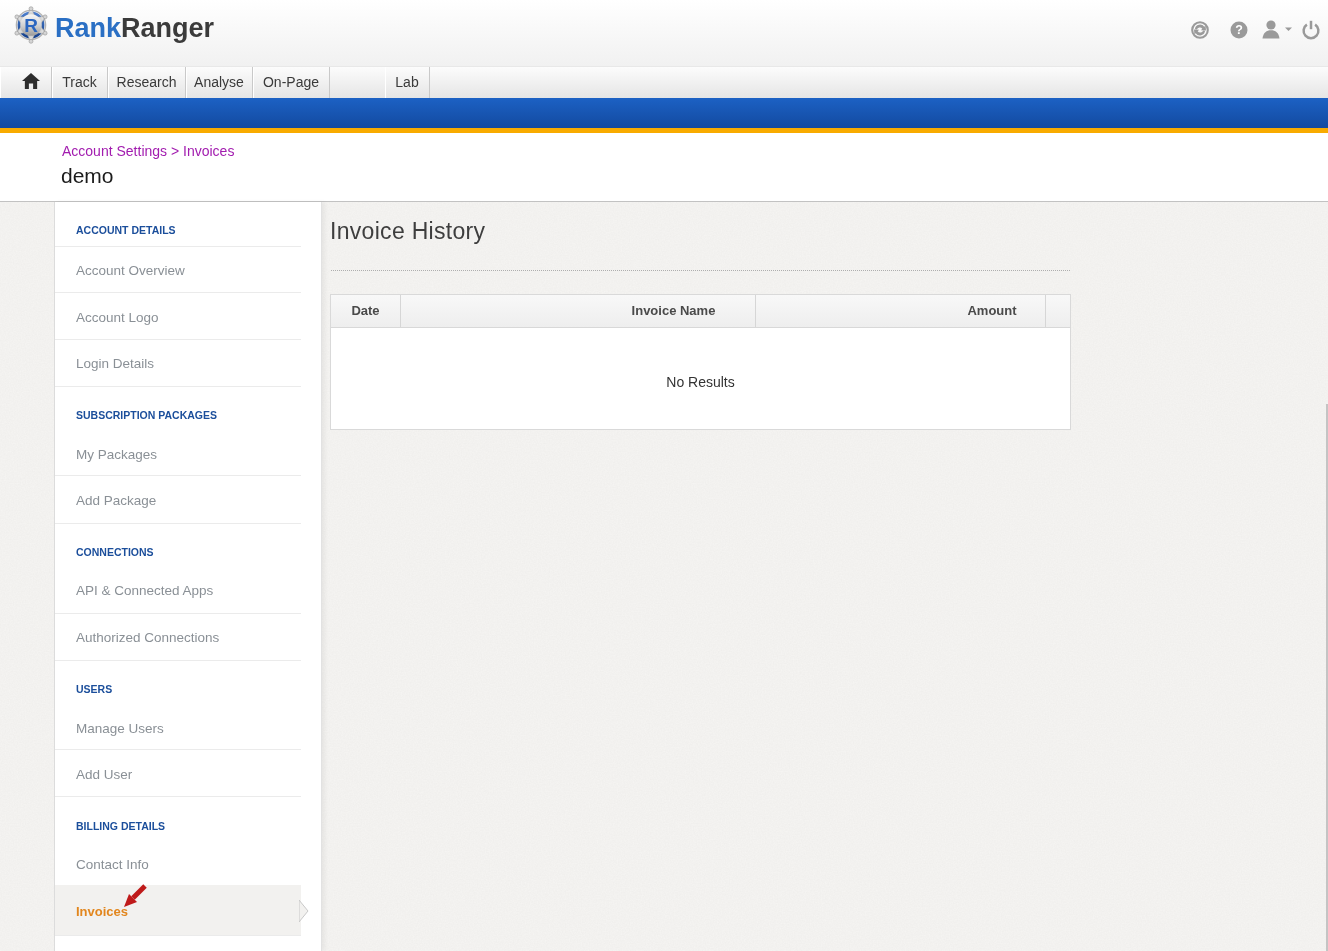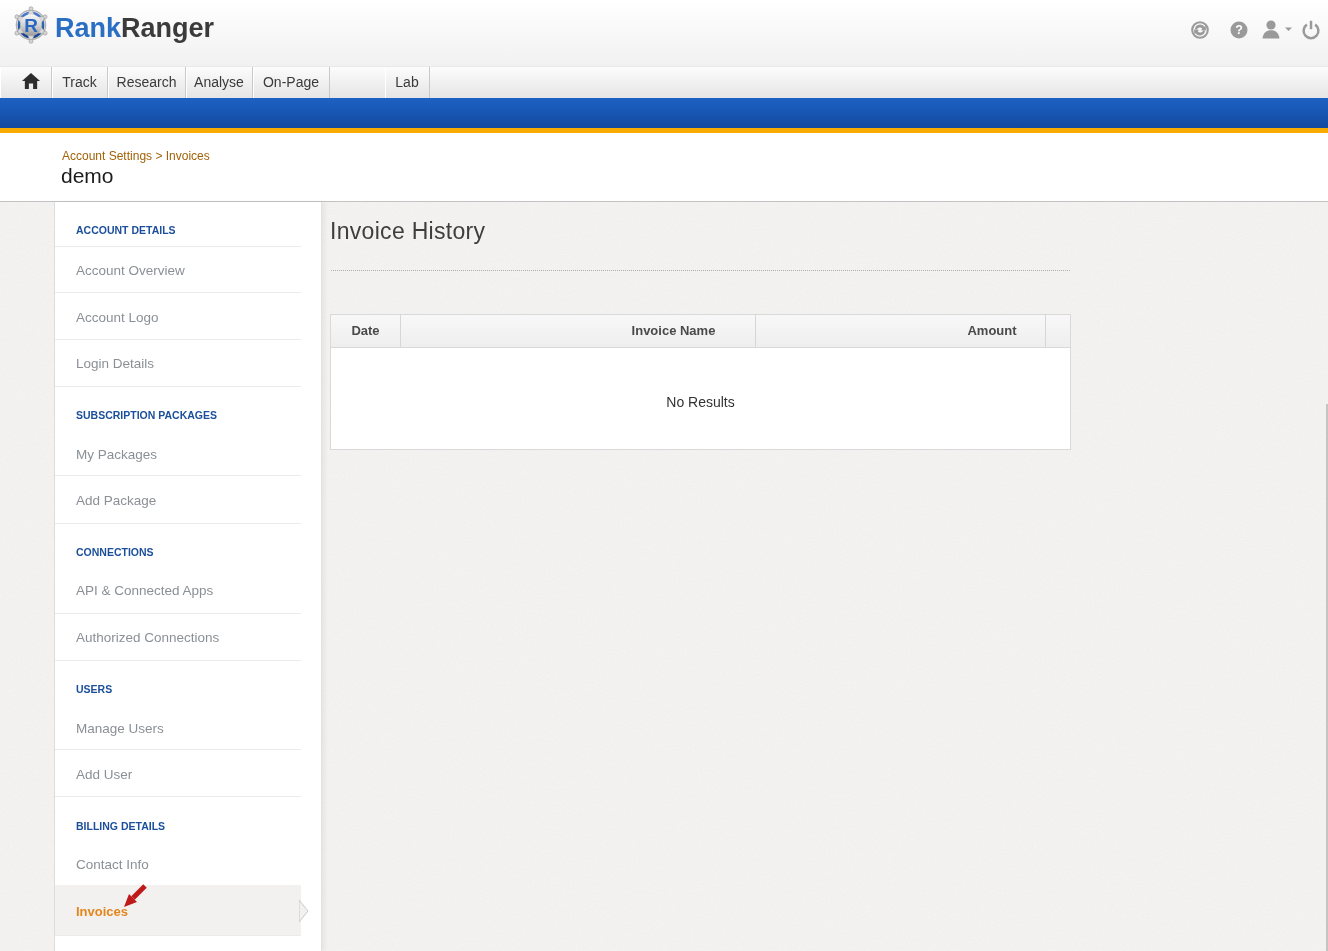--- a/index.html
+++ b/index.html
@@ -2,34 +2,34 @@
 <html><head>
 <meta charset="utf-8">
 <style>
 html,body{margin:0;padding:0;}
 body{width:1328px;height:951px;overflow:hidden;font-family:"Liberation Sans",sans-serif;background:#fff;position:relative;}
 #hdr{position:absolute;left:0;top:0;width:1328px;height:66px;background:linear-gradient(#ffffff,#f1f1f1);}
 #nav{position:absolute;left:0;top:66px;width:1328px;height:32px;background:linear-gradient(#fcfcfc,#e5e5e5);border-top:1px solid #e8e8e8;box-sizing:border-box;}
 .tab{position:absolute;top:0;height:31px;line-height:31px;text-align:center;font-size:14px;color:#3a3a3a;border-right:1px solid #c9c9c9;box-sizing:border-box;box-shadow:inset 1px 0 0 #ffffff;}
 #blue{position:absolute;left:0;top:98px;width:1328px;height:30px;background:linear-gradient(#1c61c4,#134aa0);border-bottom:5px solid #f8ab00;}
 #crumb{position:absolute;left:0;top:133px;width:1328px;height:68px;background:#ffffff;border-bottom:1px solid #c2c2c2;box-sizing:content-box;}
-#bread{position:absolute;left:62px;top:16px;font-size:12px;color:#a16207;}
+#bread{position:absolute;left:62px;top:10px;font-size:14px;color:#a21caf;}
 #demo{position:absolute;left:61px;top:31px;font-size:21px;color:#1b1b1b;}
 #bodyarea{position:absolute;left:0;top:202px;width:1328px;height:749px;background:#f6f5f3;overflow:hidden;}
 #rightedge{position:absolute;right:0;top:202px;width:2px;height:749px;background:#c4c4c4;}
 #sidebar{position:absolute;left:54px;top:202px;width:246px;height:749px;background:#ffffff;border-left:1px solid #dcdcdc;border-right:1px solid #e2e2e2;box-sizing:content-box;box-shadow:3px 0 4px rgba(0,0,0,0.05);padding-left:20px;}
 .shead{position:absolute;left:21px;font-size:10.5px;font-weight:bold;color:#1b4e9b;letter-spacing:0px;height:14px;line-height:14px;}
 .sitem{position:absolute;left:21px;font-size:13.5px;color:#8a9096;height:20px;line-height:20px;}
 .sline{position:absolute;left:0;width:246px;height:1px;background:#ebebeb;}
 #invrow{position:absolute;left:0;top:683px;width:246px;height:50px;background:#f2f1ef;}
 #invtxt{position:absolute;left:21px;top:700px;font-size:13px;font-weight:bold;color:#e2861d;height:20px;line-height:20px;}
 #main{position:absolute;left:0px;top:202px;width:1328px;height:749px;}
 #title{position:absolute;left:330px;top:16px;font-size:23px;letter-spacing:0.3px;color:#3e3e3e;}
 #dotline{position:absolute;left:331px;top:68px;width:739px;border-top:1px dotted #aeaeae;}
-#tbl{position:absolute;left:330px;top:92px;width:741px;height:136px;background:#ffffff;border:1px solid #d9d9d9;box-sizing:border-box;margin-top:20px;}
+#tbl{position:absolute;left:330px;top:92px;width:741px;height:136px;background:#ffffff;border:1px solid #d9d9d9;box-sizing:border-box;}
 #thead{position:absolute;left:0;top:0;width:739px;height:33px;background:linear-gradient(#f8f8f8,#eeeeee);border-bottom:1px solid #d8d8d8;box-sizing:border-box;}
 .th{position:absolute;top:0;height:32px;line-height:32px;text-align:center;font-size:13px;font-weight:bold;color:#4a4a4a;border-right:1px solid #d6d6d6;box-sizing:border-box;}
 #nores{position:absolute;left:0;top:32px;width:739px;height:102px;text-align:center;line-height:110px;font-size:14px;color:#333;}
 </style>
 </head>
 <body>
 <div id="hdr">
   <svg width="36" height="40" viewBox="0 0 36 40" style="position:absolute;left:13px;top:5px;">
     <defs>
       <linearGradient id="sil" x1="0" y1="0" x2="0" y2="1">

